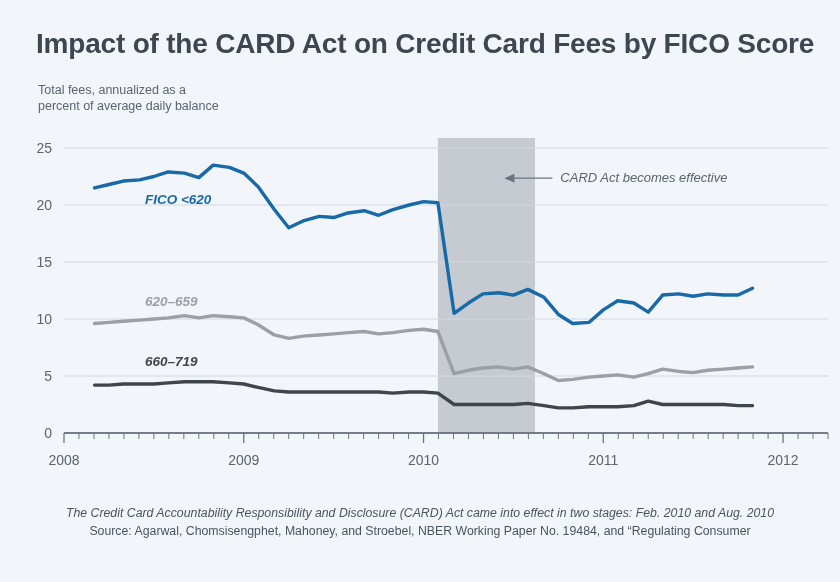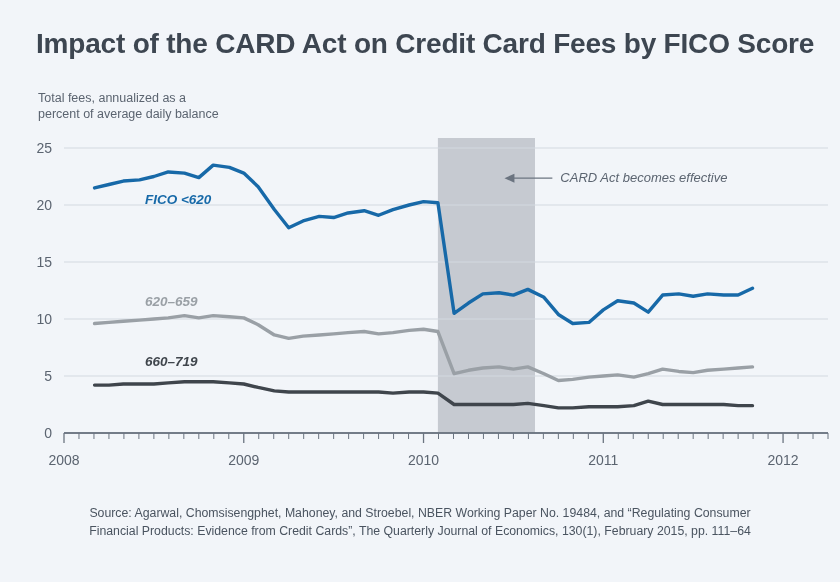--- a/index.html
+++ b/index.html
@@ -10,21 +10,21 @@
     color:#4a5460;
     overflow:hidden;
     position:relative;
   }
   #page-title{
     position:absolute;left:36px;top:28px;
     font-size:28px;font-weight:bold;color:#3d4651;
     letter-spacing:-0.2px;
   }
   #axis-caption{
-    position:absolute;left:38px;top:90px;
+    position:absolute;left:38px;top:82px;
     font-size:12.5px;line-height:16px;color:#5b6470;
     white-space:pre-line;
   }
   #plot-wrap{position:absolute;left:0;top:0;width:840px;height:582px;}
   #footnote{
     position:absolute;left:0;top:505px;width:840px;
     text-align:center;font-size:12.3px;line-height:17.5px;color:#4a5460;
   }
   #footnote .note{font-style:italic;display:block;}
   #footnote .src{display:block;}
@@ -136,15 +136,15 @@
       </g>
     <g id="annotation-group">
         <line x1="552.3529411764706" y1="178.2" x2="513.423529411773" y2="178.2" stroke="#6b7480" stroke-width="1.3"></line>
         <polygon points="504.4235294117729,178.2 514.423529411773,173.7 514.423529411773,182.7" fill="#6b7480"></polygon>
         <text x="560.3529411764706" y="182.2" class="annot">CARD Act becomes effective</text>
       </g>
   </svg>
 </div>
 
 <div id="footnote">
+  <span class="note">The Credit Card Accountability Responsibility and Disclosure (CARD) Act came into effect in two stages: Feb. 2010 and Aug. 2010</span>
   <span class="src">Source: Agarwal, Chomsisengphet, Mahoney, and Stroebel, NBER Working Paper No. 19484, and “Regulating Consumer</span>
-  <span class="src">Financial Products: Evidence from Credit Cards”, The Quarterly Journal of Economics, 130(1), February 2015, pp. 111–64</span>
 </div>
 
 </body></html>

